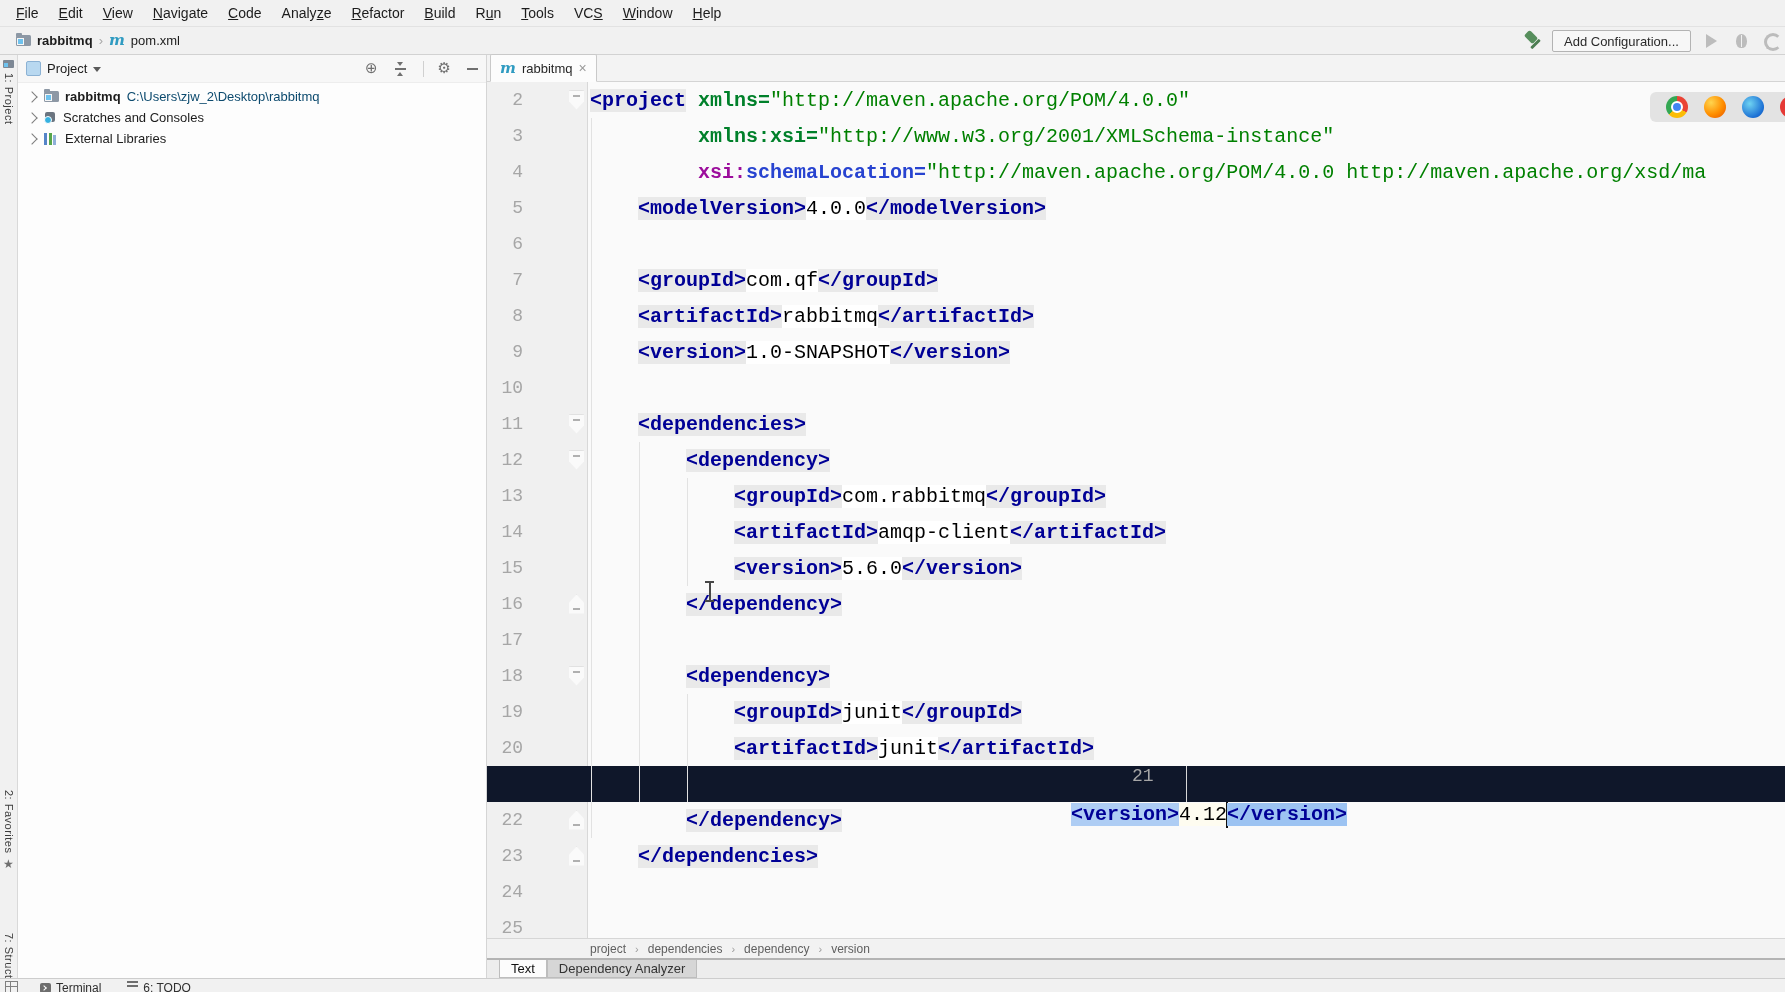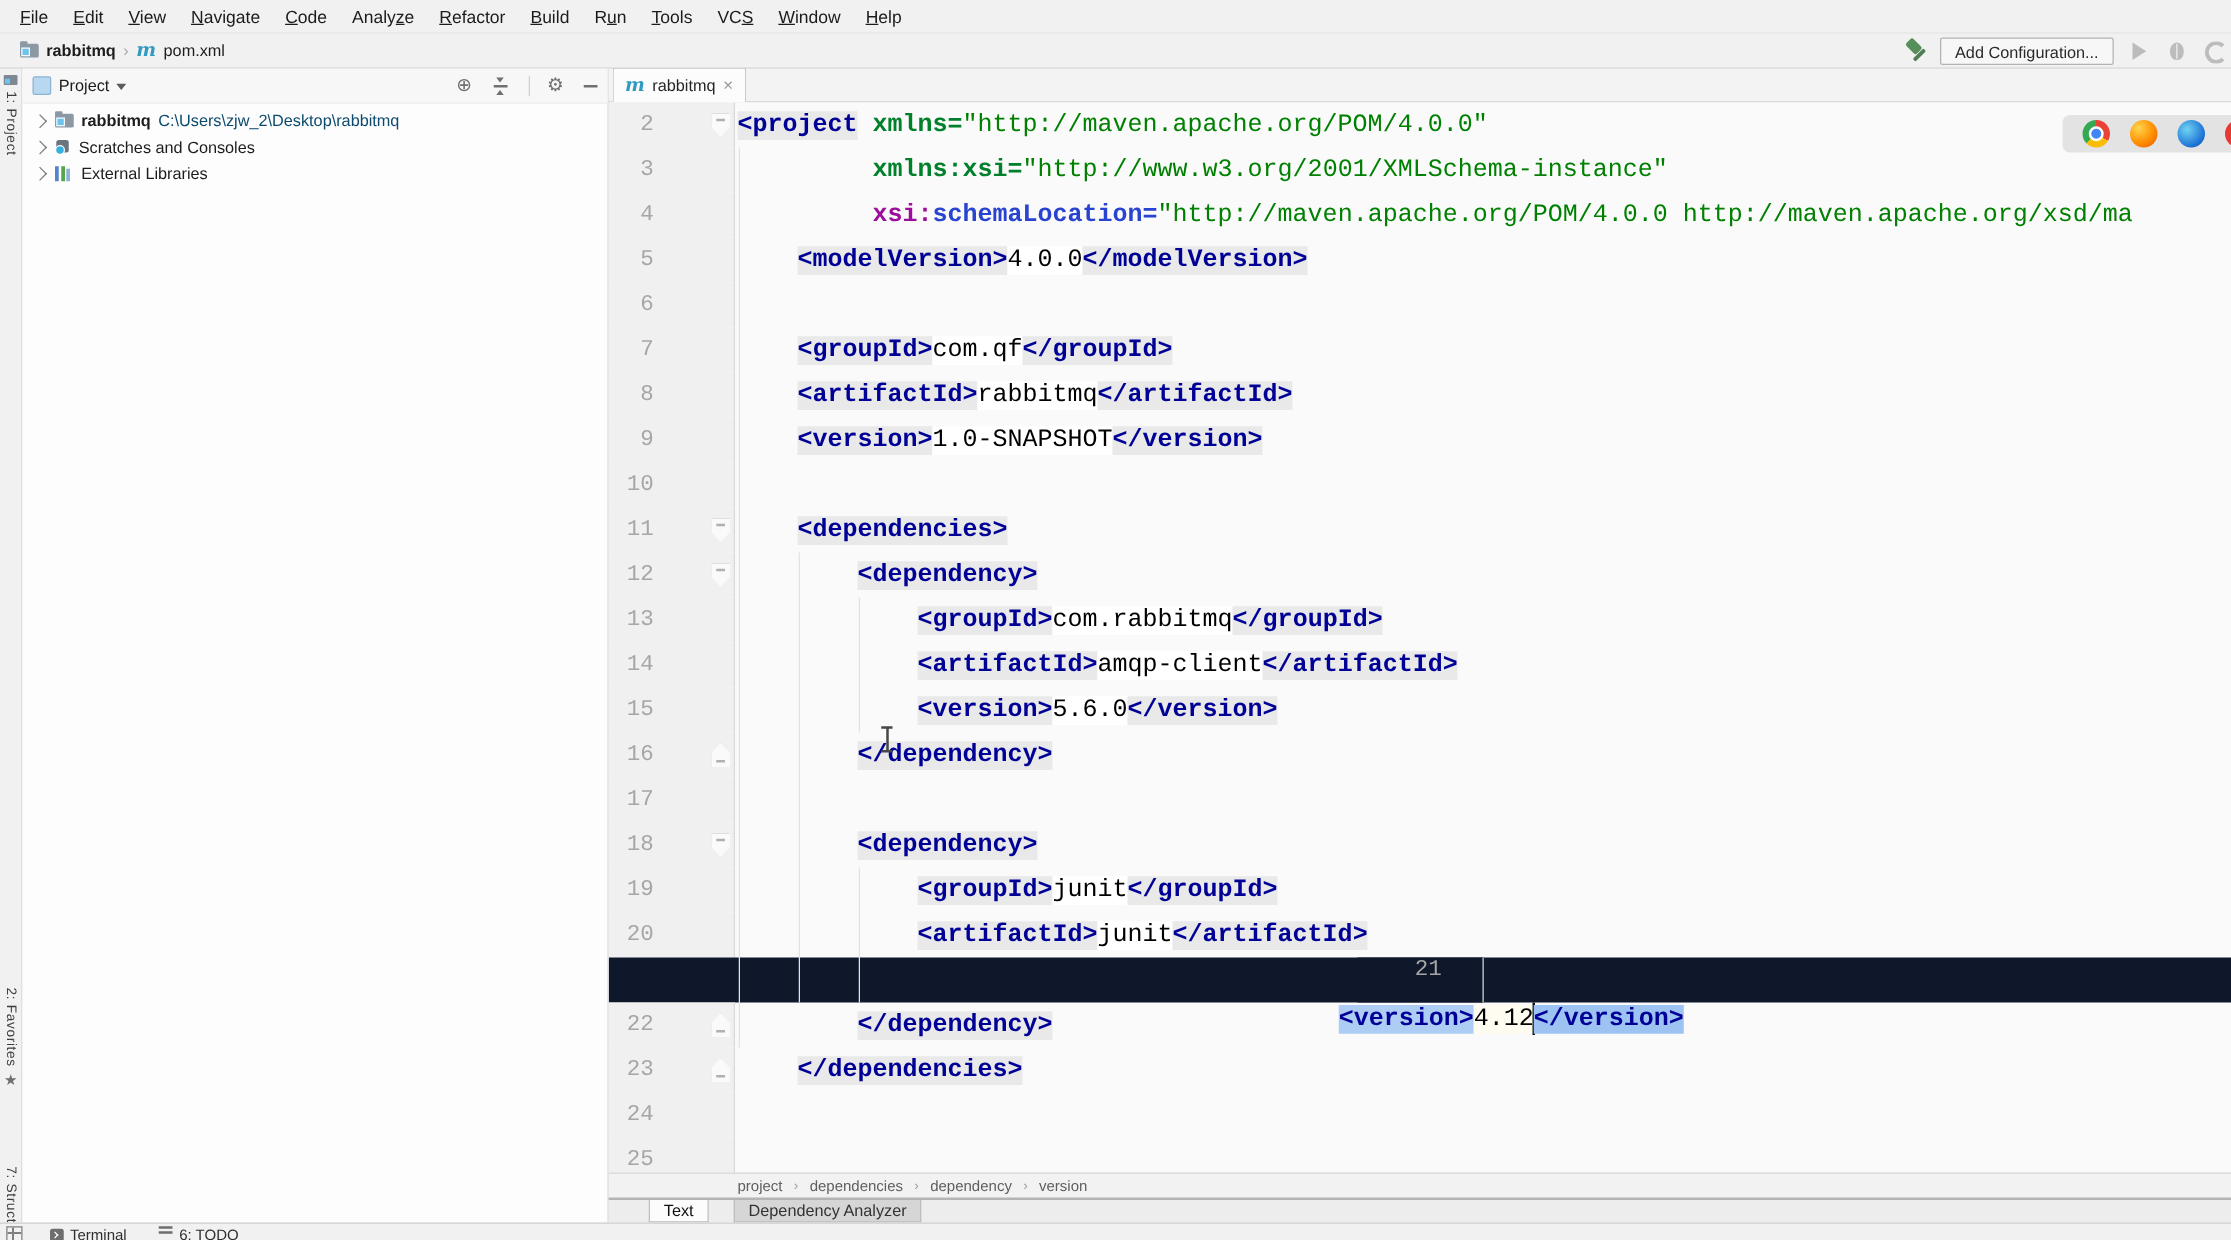--- a/index.html
+++ b/index.html
@@ -115,21 +115,21 @@
   .ibeam .mid{position:absolute;left:3.5px;top:1px;bottom:1px;width:2px;background:#474747;}
   
   .xcrumbs{position:absolute;left:487px;top:938px;width:1298px;height:20px;background:#f2f2f2;border-top:1px solid #d6d6d6;
     box-sizing:border-box;display:flex;align-items:center;padding-left:103px;gap:9px;}
   .xitem{font-size:12px;color:#5f5f5f;}
   .xsep{font-size:11px;color:#9c9c9c;}
   .xsep:after{content:"\203A";}
   
   .btabs{position:absolute;left:487px;top:958px;width:1298px;height:20px;background:#ededed;border-top:2px solid #b4b4b4;
     box-sizing:border-box;display:flex;align-items:stretch;padding-left:12px;}
-  .btab{display:flex;align-items:center;padding:0 11px;font-size:13px;color:#333;border:1px solid #bdbdbd;border-top:none;background:#d6d6d6;margin-left:20px;}
+  .btab{display:flex;align-items:center;padding:0 11px;font-size:13px;color:#333;border:1px solid #bdbdbd;border-top:none;background:#d6d6d6;}
   .btab.sel{background:#fcfcfc;color:#111;}
   
   .statusbar{position:absolute;left:0;top:978px;width:1785px;height:14px;background:#f1f1f1;border-top:1px solid #cdcdcd;box-sizing:border-box;overflow:hidden;padding-left:40px;}
   .switcher{position:absolute;left:5px;top:2px;width:11px;height:11px;border:1px solid #808080;
     background:linear-gradient(to right,transparent 4px,#808080 4px,#808080 5px,transparent 5px),
                linear-gradient(to bottom,transparent 4px,#808080 4px,#808080 5px,transparent 5px);}
   .sitems{position:absolute;left:40px;top:0;display:flex;gap:26px;align-items:center;height:18px;}
   .sitem{display:flex;align-items:center;gap:5px;font-size:12px;color:#2f2f2f;}
   .sico-terminal{width:11px;height:10px;background:#6e6e6e;border-radius:2px;position:relative;}
   .sico-terminal:after{content:"";position:absolute;left:2px;top:3px;width:3px;height:3px;border-left:1.5px solid #fff;border-bottom:1.5px solid #fff;transform:rotate(-135deg);}

